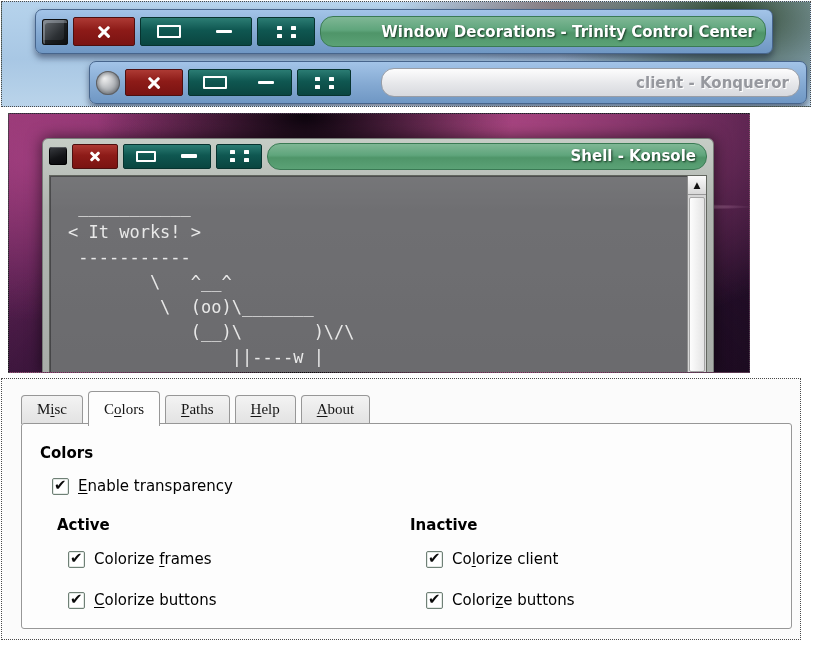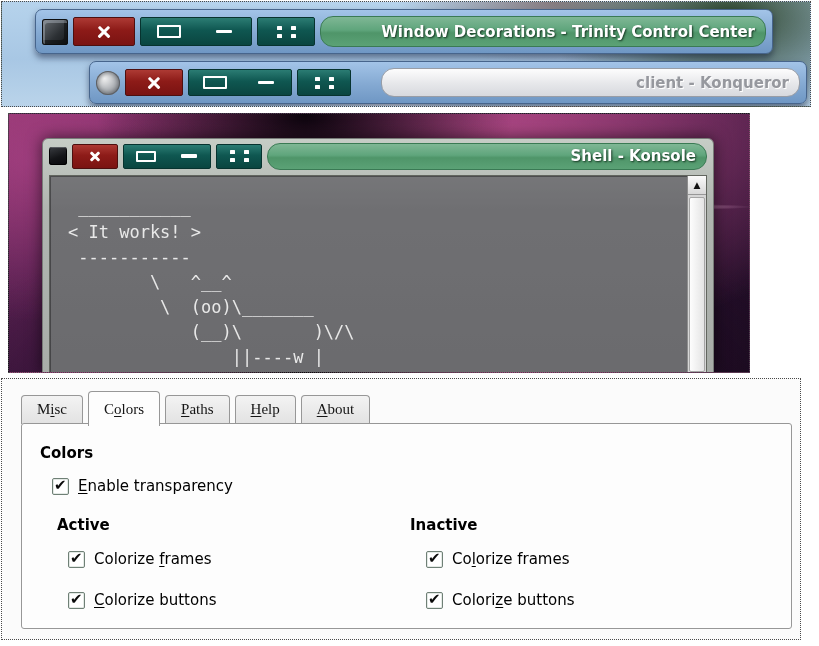--- a/index.html
+++ b/index.html
@@ -264,21 +264,21 @@
     <div class="cbrow" style="left:46px; top:126px;">
       <span class="cb">
           <span class="mark">✔</span>
         </span>
       <span><span>Colorize </span><span class="accel">f</span><span>rames</span></span>
     </div>
     <div class="cbrow" style="left:404px; top:126px;">
       <span class="cb">
           <span class="mark">✔</span>
         </span>
-      <span><span>Co</span><span class="accel">l</span><span>orize frames</span></span>
+      <span><span>Co</span><span class="accel">l</span><span>orize client</span></span>
     </div>
 
     <div class="cbrow" style="left:46px; top:167px;">
       <span class="cb">
           <span class="mark">✔</span>
         </span>
       <span><span></span><span class="accel">C</span><span>olorize buttons</span></span>
     </div>
     <div class="cbrow" style="left:404px; top:167px;">
       <span class="cb">

